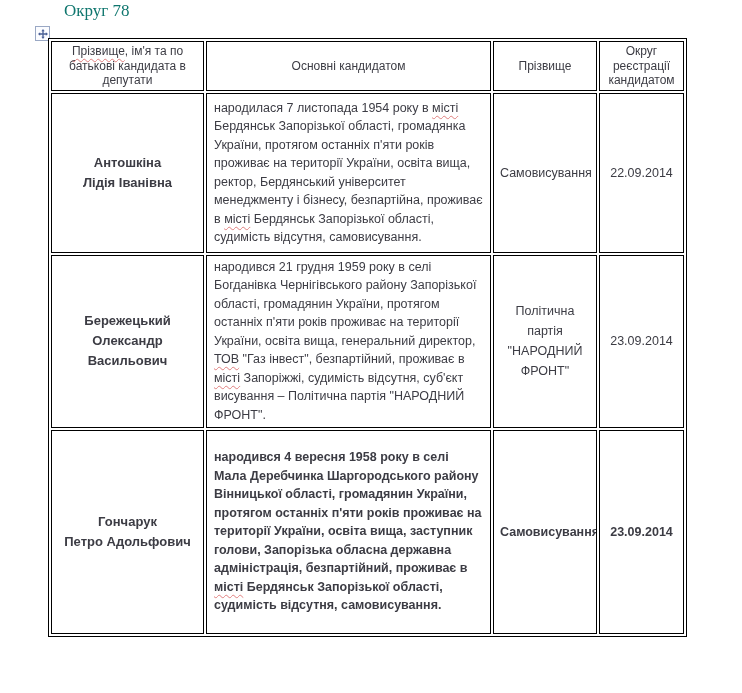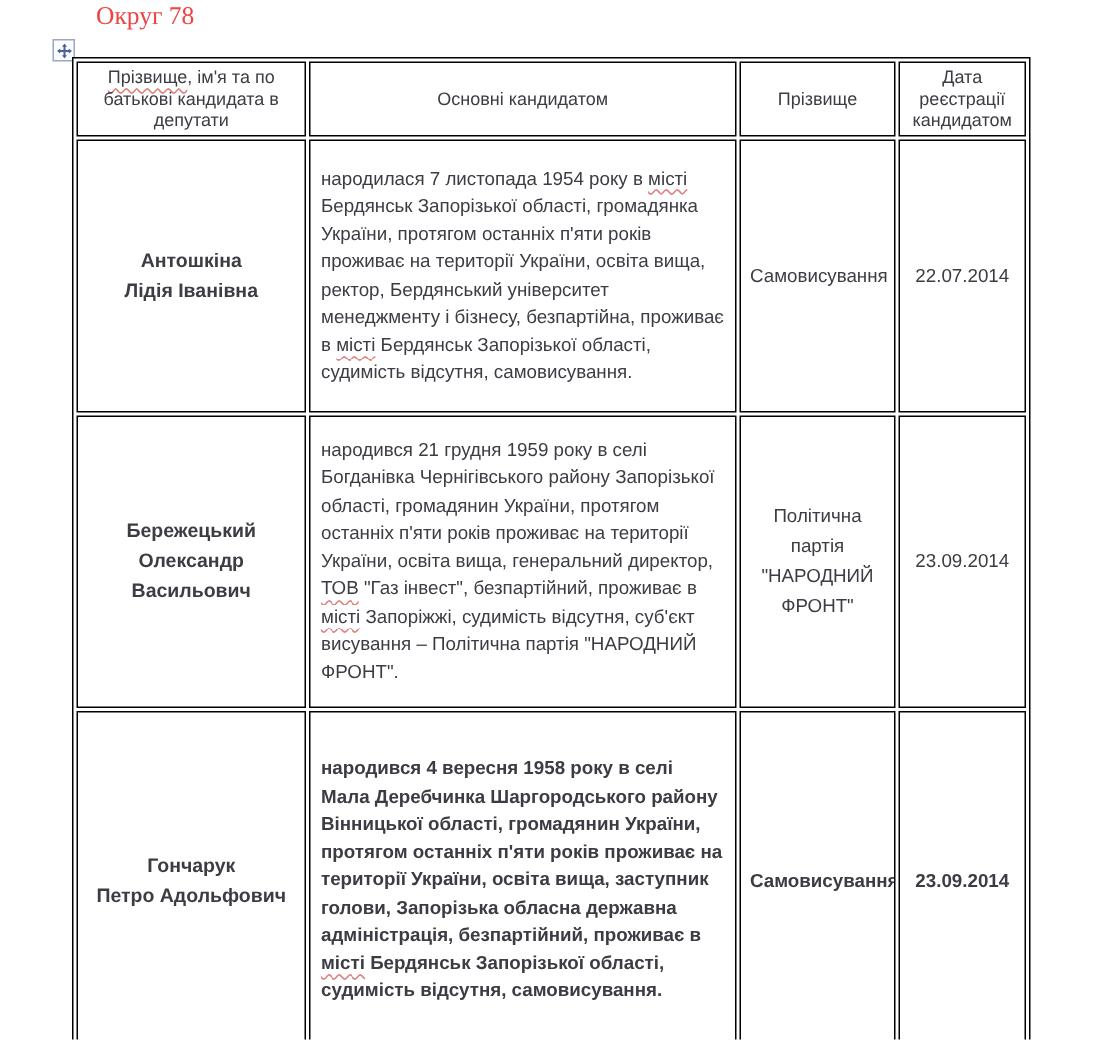--- a/index.html
+++ b/index.html
@@ -15,21 +15,21 @@
     overflow: hidden;
   }
   .doc-title {
     position: absolute;
     left: 64px;
     top: 1px;
     margin: 0;
     font-family: "Liberation Serif", "DejaVu Serif", serif;
     font-size: 17px;
     font-weight: normal;
-    color: #ef4444;
+    color: #0f766e;
   }
   .move-handle {
     position: absolute;
     left: 35px;
     top: 26px;
     width: 13px;
     height: 13px;
     border: 1px solid #9aa8c4;
     background: #fbfcff;
     display: flex;
@@ -73,21 +73,21 @@
     line-height: 20px;
     text-align: center;
     white-space: pre-line;
     color: #303038;
     padding: 2px 0;
   }
   td.info {
     font-size: 12.5px;
     line-height: 18.5px;
     text-align: left;
-    padding: 13px 7px;
+    padding: 2px 7px;
   }
   td.nom {
     font-size: 12.5px;
     line-height: 20px;
     text-align: center;
     white-space: pre-line;
     padding: 2px 6px;
     margin-left: 44px;
   }
   td.date {
@@ -135,30 +135,30 @@
       <col style="width:153px">
       <col style="width:285px">
       <col style="width:104px">
       <col style="width:85px">
     </colgroup>
     <thead>
       <tr>
         <th class="sc"><span class="sq">Прізвище</span>, ім'я та по батькові кандидата в депутати</th>
         <th>Основні кандидатом</th>
         <th>Прізвище</th>
-        <th>Дата реєстрації кандидатом</th>
+        <th>Округ реєстрації кандидатом</th>
       </tr>
     </thead>
     <tbody>
       <tr class="r0">
         <td class="name">Антошкіна
 Лідія Іванівна</td>
         <td class="info sc">народилася 7 листопада 1954 року в <span class="sq">місті</span> Бердянськ Запорізької області, громадянка України, протягом останніх п'яти років проживає на території України, освіта вища, ректор, Бердянський університет менеджменту і бізнесу, безпартійна, проживає в <span class="sq">місті</span> Бердянськ Запорізької області, судимість відсутня, самовисування.</td>
         <td class="nom">Самовисування</td>
-        <td class="date">22.07.2014</td>
+        <td class="date">22.09.2014</td>
       </tr>
       <tr class="r1">
         <td class="name">Бережецький
 Олександр
 Васильович</td>
         <td class="info sc">народився 21 грудня 1959 року в селі Богданівка Чернігівського району Запорізької області, громадянин України, протягом останніх п'яти років проживає на території України, освіта вища, генеральний директор, <span class="sq">ТОВ</span> "Газ інвест", безпартійний, проживає в <span class="sq">місті</span> Запоріжжі, судимість відсутня, суб'єкт висування – Політична партія "НАРОДНИЙ ФРОНТ".</td>
         <td class="nom">Політична
 партія
 "НАРОДНИЙ
 ФРОНТ"</td>

